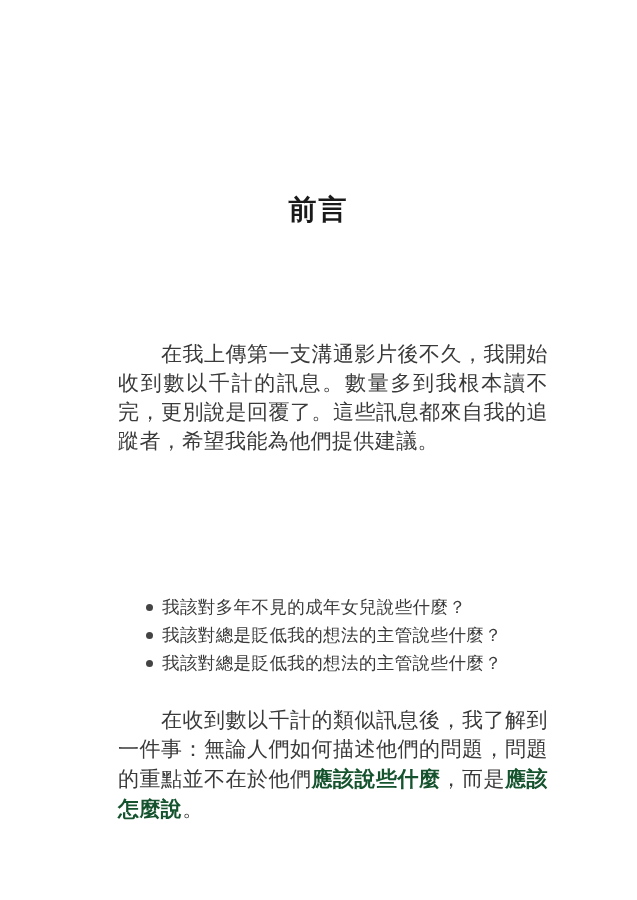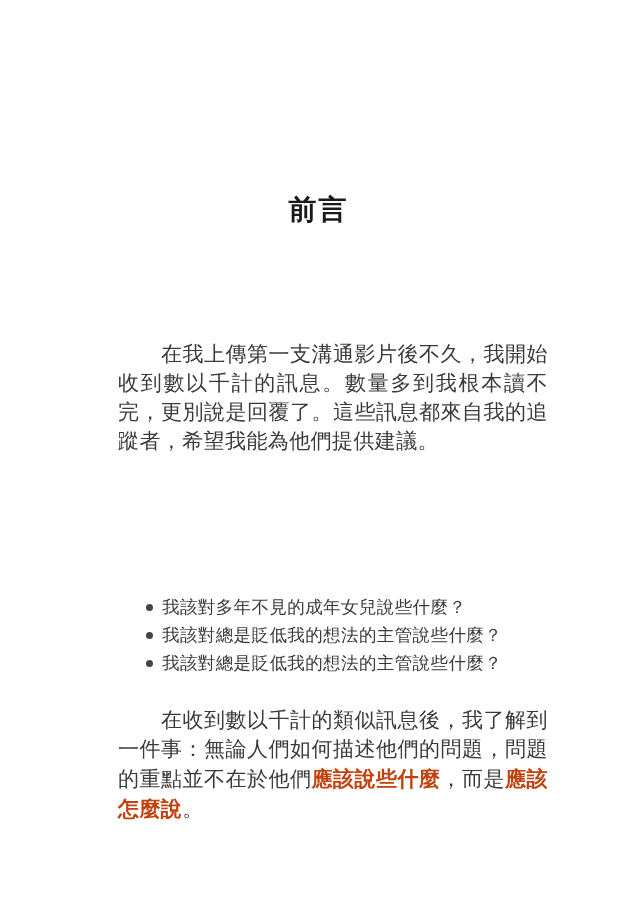--- a/index.html
+++ b/index.html
@@ -72,21 +72,21 @@
     .bullet-dot {
       display: inline-block;
       width: 7px;
       height: 7px;
       border-radius: 50%;
       background: #444444;
       margin-right: 9px;
       flex: none;
     }
     #closing { top: 706px; }
-    .bold { font-weight: bold; color: #c2410c; }
+    .bold { font-weight: bold; color: #14532d; }
   </style>
 </head>
 <body>
 
 <div class="page">
 
   <h1 class="title">前言</h1>
 
   <div class="body-text" id="intro">
     <p class="para">在我上傳第一支溝通影片後不久，我開始收到數以千計的訊息。數量多到我根本讀不完，更別說是回覆了。這些訊息都來自我的追蹤者，希望我能為他們提供建議。</p>

